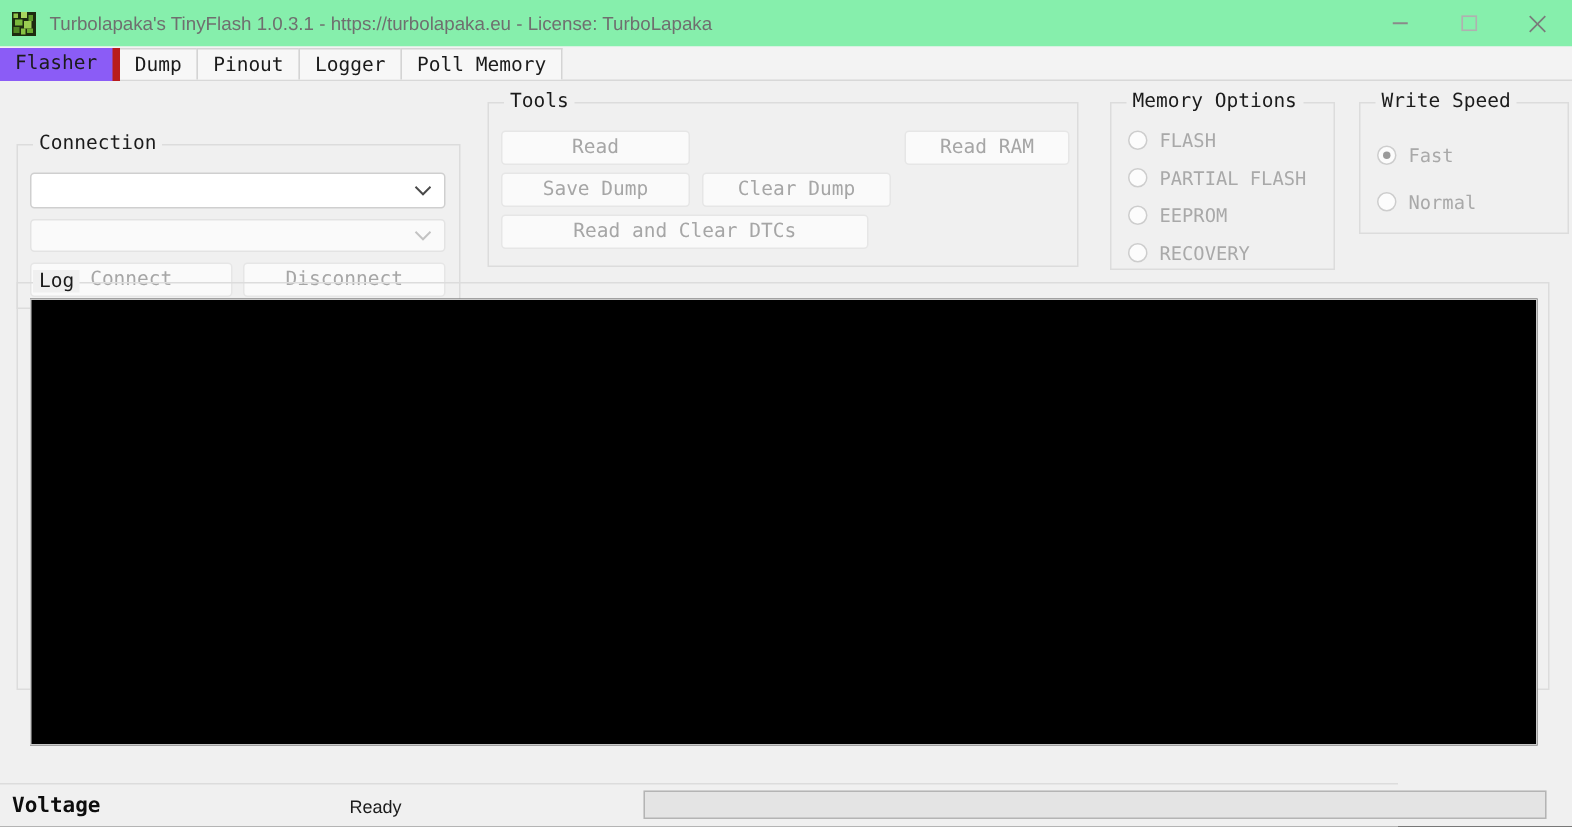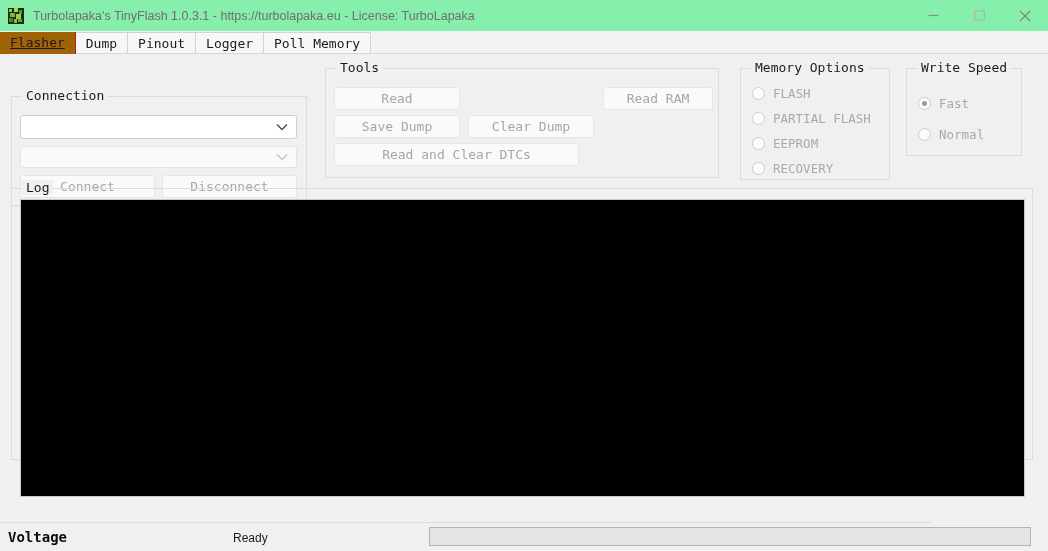--- a/index.html
+++ b/index.html
@@ -86,30 +86,29 @@
     font-family: "DejaVu Sans Mono", monospace;
     border-left: 1px solid #d4d4d4;
     border-right: 1px solid #d4d4d4;
     border-top: 1px solid #d4d4d4;
     background: #f7f7f7;
     margin-right: -1px;
     box-sizing: border-box;
     white-space: nowrap;
   }
   .tab.active {
-    background: #a16207;
+    background: #8b5cf6;
     border-left: none;
     border-top: none;
-    border-right: 1px solid #b91c1c;
+    border-right: 5px solid #b91c1c;
     position: relative;
     z-index: 2;
     margin-bottom: -1px;
     height: 22px;
     line-height: 22px;
-    text-decoration: underline;
   }
 
   
   .content {
     position: absolute;
     left: 0;
     top: 54px;
     width: 1048px;
     height: 468px;
     background: #f0f0f0;
@@ -130,21 +129,21 @@
     padding: 0 4px;
     font-size: 13px;
     color: #1b1b1b;
     font-family: "DejaVu Sans Mono", monospace;
     white-space: nowrap;
   }
 
   #grp-connection { left: 11px;  top: 14px;  width: 296px; height: 110px; margin-top: 28px; }
   #grp-tools      { left: 325px; top: 14px;  width: 394px; height: 110px; }
   #grp-memory     { left: 740px; top: 14px;  width: 150px; height: 112px; }
-  #grp-speed      { left: 906px; top: 14px;  width: 116px; height: 88px;  }
+  #grp-speed      { left: 906px; top: 14px;  width: 140px; height: 88px;  }
   #grp-log        { left: 11px;  top: 134px; width: 1022px; height: 272px; }
 
   
   .combo {
     position: absolute;
     box-sizing: border-box;
     border: 1px solid #cfcfcf;
     border-radius: 3px;
     background: #ffffff;
     display: flex;

